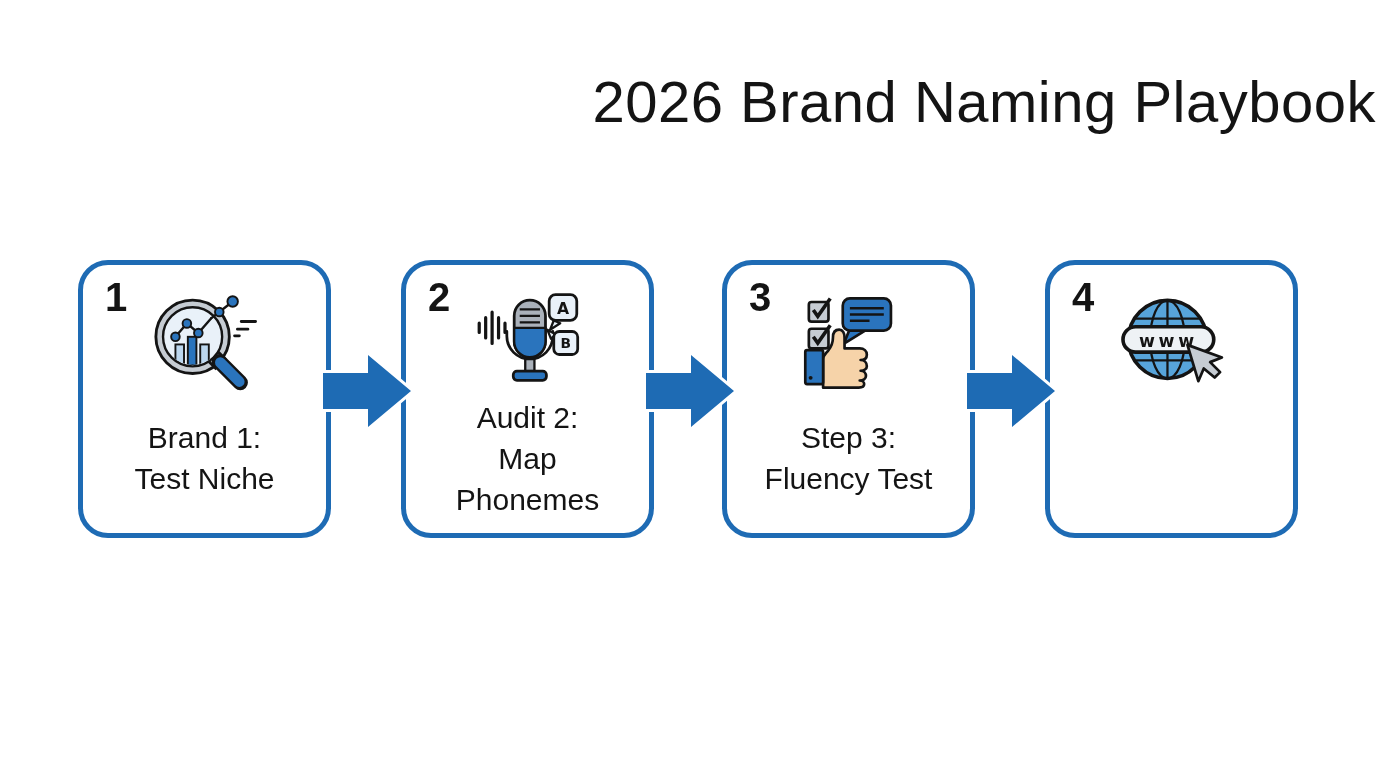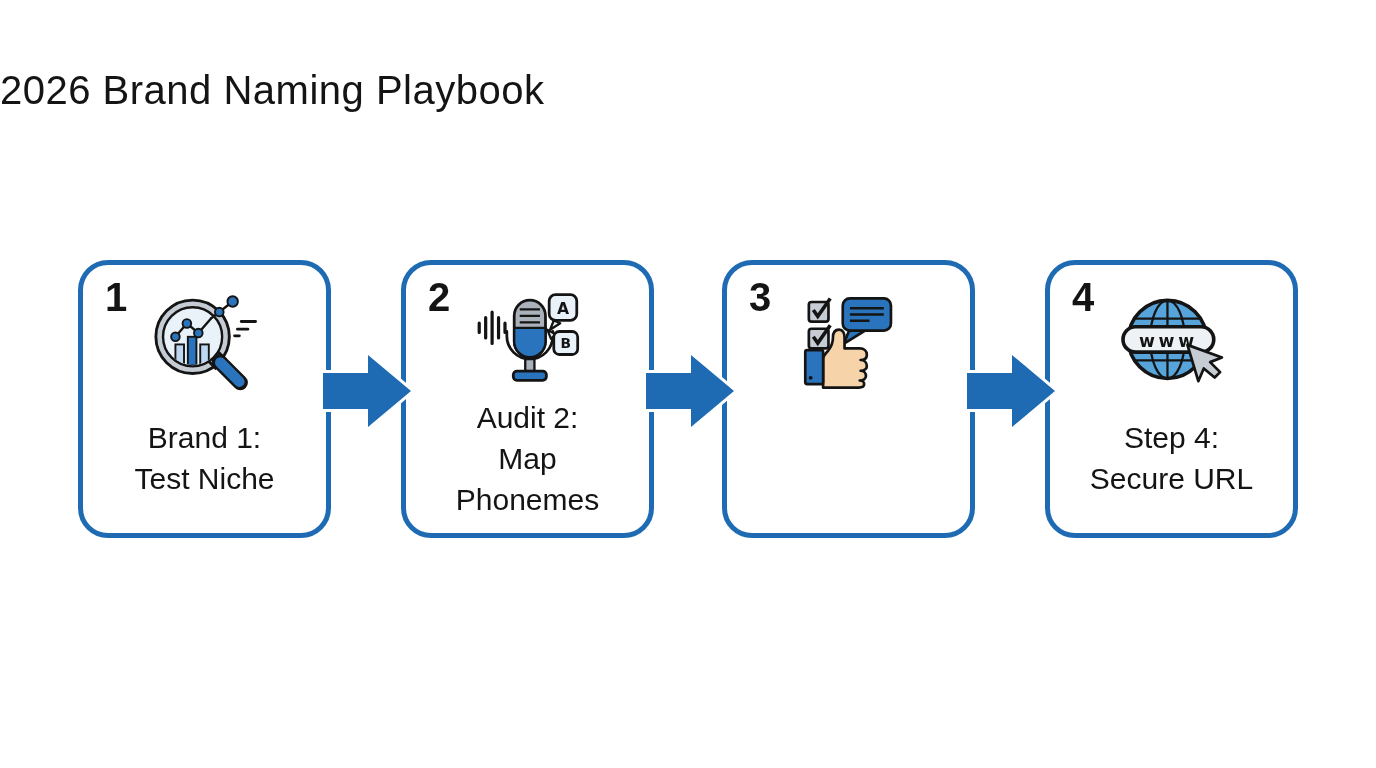--- a/index.html
+++ b/index.html
@@ -16,21 +16,21 @@
     --background:#ffffff;
   }
   *{box-sizing:border-box;}
   html,body{margin:0;padding:0;background:var(--background);}
   .canvas{
     position:relative;width:1376px;height:768px;background:var(--background);
     overflow:hidden;font-family:"Liberation Sans",sans-serif;color:var(--text-dark);
   }
   .title{
     position:absolute;top:68px;left:0;width:100%;margin:0;
-    text-align:left;font-size:40px;font-weight:400;letter-spacing:0.5px;
+    text-align:right;font-size:58px;font-weight:400;letter-spacing:0.5px;
     color:var(--text-dark);
   }
   .step-box{
     position:absolute;top:260px;width:253px;height:278px;background:#fff;
     border:5px solid var(--primary-blue);border-radius:30px;z-index:1;
   }
   .step-number{
     position:absolute;top:10px;left:22px;font-size:40px;font-weight:600;
     color:var(--text-dark);line-height:1.1;
   }
@@ -157,20 +157,24 @@
 
         <polygon points="66,40 59,57 83,42" class="f-blue s-dark" stroke-width="3" stroke-linejoin="round"></polygon>
         <rect x="58" y="6" width="54" height="36" rx="8" class="f-blue s-dark" stroke-width="3"></rect>
         <path d="M66,17 h38 M66,24 h38 M66,31 h22" class="f-none s-dark" stroke-width="3"></path>
 
         <path d="M36,104 L36,74 C36,70 39,68 42,64 C45,60 47,56 47,50 C47,44 50,41 54,41 C58,41 60,45 60,50 L60,62 L77,62 C82,62 85,65 85,69 C85,73 82,75 78,75 C82,75 85,78 85,82 C85,85 82,87 78,87 C82,87 84,90 84,93 C84,96 81,98 77,98 C80,98 82,100 82,102 C82,105 79,106 76,106 L36,106 Z" class="f-skin s-dark" stroke-width="3" stroke-linejoin="round"></path>
         <rect x="16" y="64" width="20" height="38" rx="2" class="f-blue s-dark" stroke-width="3"></rect>
         <circle cx="22" cy="95" r="2.2" class="f-dark s-none"></circle>
       </svg>
     </div>
+    <div class="step-label">
+      <div>Step 3:</div>
+      <div>Fluency Test</div>
+    </div>
   </section>
 
   <svg class="flow-arrow" style="left:965px" viewBox="0 0 92 82">
     <polygon class="arrow-shape" points="2,23 47,23 47,5 90,41 47,77 47,59 2,59"></polygon>
   </svg>
 
   <section class="step-box" style="left:1045px">
     <div class="step-number">4</div>
     <div class="step-icon">
       <svg width="118" height="103" viewBox="0 0 130 113" aria-hidden="true">
@@ -179,19 +183,15 @@
         <path d="M60,9 V95" class="f-none s-dark" stroke-width="2.5"></path>
         <ellipse cx="60" cy="52" rx="19" ry="43" class="f-none s-dark" stroke-width="2.5"></ellipse>
         <path d="M24,29 H96 M24,75 H96" class="f-none s-dark" stroke-width="2.5"></path>
 
         <rect x="11" y="38" width="100" height="28" rx="14" class="f-pill s-dark" stroke-width="4"></rect>
         <text x="61" y="60" text-anchor="middle" font-size="19" letter-spacing="4" class="icon-text">www</text>
 
         <polygon points="82,58 94,98 100,84 112,94 118,88 107,77 120,72" class="f-lgray s-dark" stroke-width="3" stroke-linejoin="round"></polygon>
       </svg>
     </div>
-    <div class="step-label">
-      <div>Step 4:</div>
-      <div>Secure URL</div>
-    </div>
   </section>
 
 </div>
 
 </body></html>

